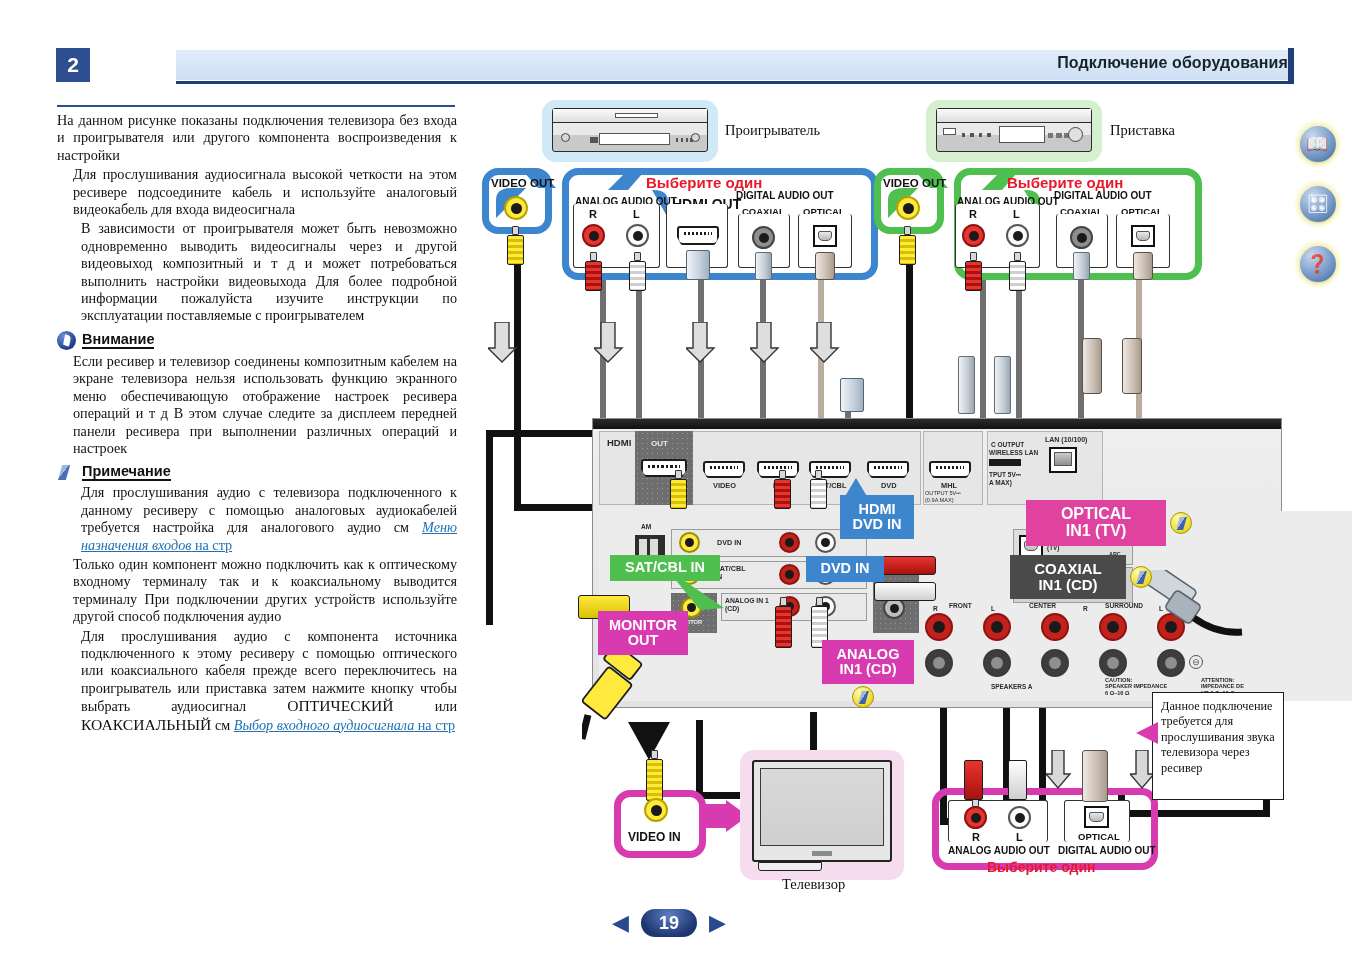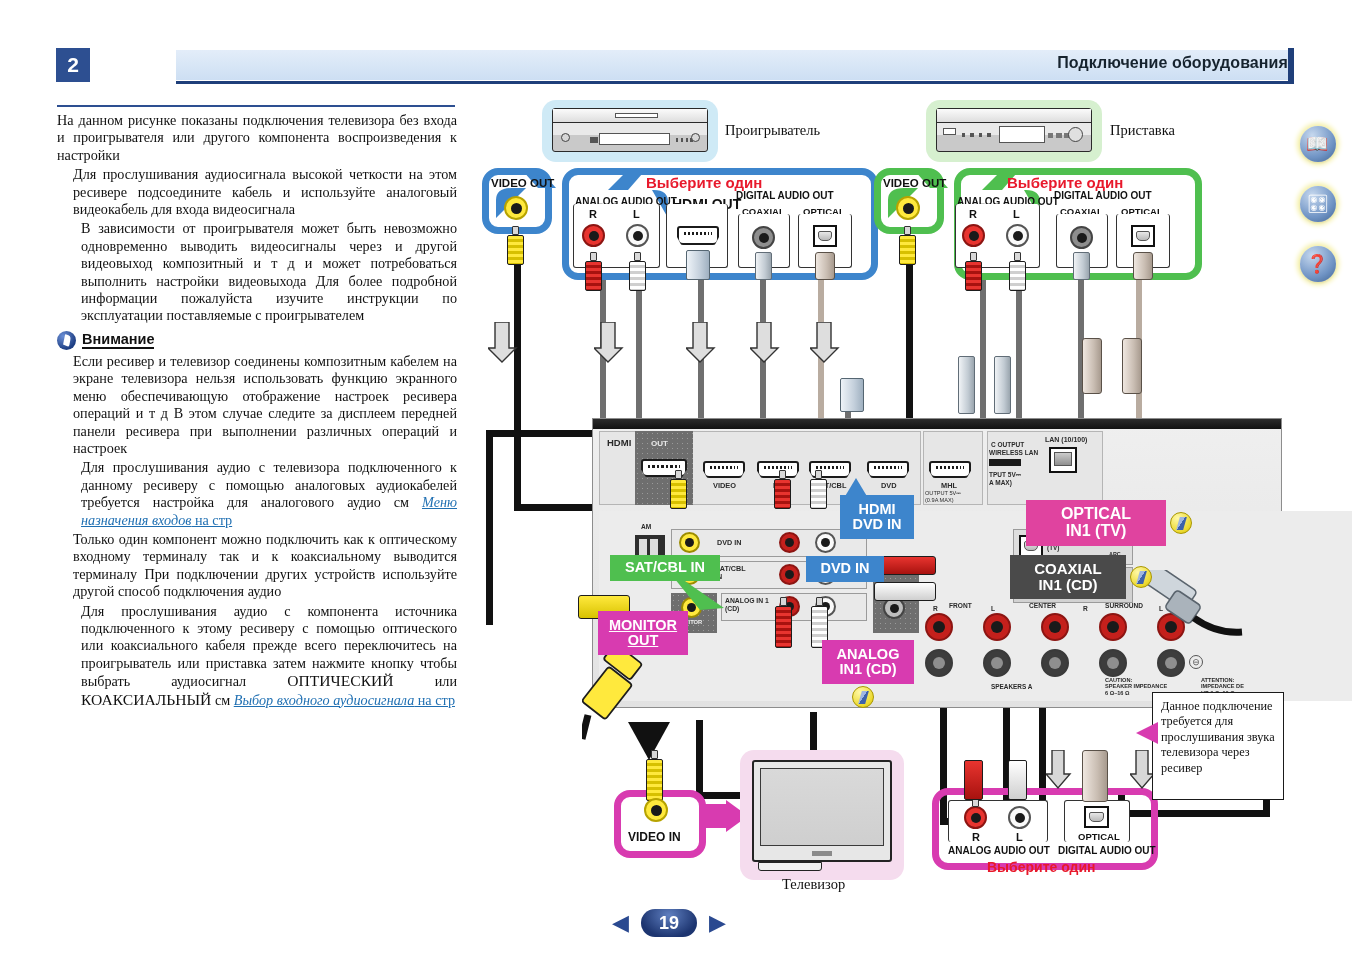--- a/index.html
+++ b/index.html
@@ -303,20 +303,24 @@
   <p class="para">На данном рисунке показаны подключения телевизора  без входа            и проигрывателя            или другого компонента воспроизведения  к настройки</p>
   <p class="para indent">Для прослушивания аудиосигнала высокой четкости на этом ресивере подсоедините кабель          и используйте аналоговый видеокабель для входа видеосигнала</p>
   <p class="para indent2">В зависимости от проигрывателя  может быть невозможно одновременно выводить видеосигналы через            и другой видеовыход  композитный и т д   и может потребоваться выполнить настройки видеовыхода  Для более подробной информации  пожалуйста  изучите инструкции по эксплуатации  поставляемые с проигрывателем</p>
 
   <div class="callout-head">
     <span class="ic-warn"></span>
     <span class="ch-label">Внимание</span>
   </div>
   <p class="para indent">Если ресивер и телевизор соединены композитным кабелем  на экране телевизора нельзя использовать функцию экранного меню              обеспечивающую отображение настроек ресивера  операций и т д  В этом случае  следите за дисплеем передней панели ресивера при выполнении различных операций и настроек</p>
 
+  <div class="callout-head">
+    <span class="ic-note"></span>
+    <span class="ch-label">Примечание</span>
+  </div>
 
   <p class="para indent2">
     <span>Для прослушивания аудио с телевизора  подключенного к данному ресиверу с помощью аналоговых аудиокабелей требуется настройка для аналогового аудио  см </span><a class="xref" href="#"><span>Меню назначения входов</span><span class="nonital"> на стр</span></a>
   </p>
 
   <p class="para indent">Только один компонент можно подключить как к оптическому входному терминалу  так и к коаксиальному выводится терминалу  При подключении других устройств используйте другой способ подключения аудио</p>
 
   <p class="para indent2">
     <span>Для прослушивания аудио с компонента источника подключенного к этому ресиверу с помощью оптического или коаксиального кабеля  прежде всего  переключитесь на          проигрыватель        или            приставка затем нажмите кнопку          чтобы выбрать аудиосигнал </span><span style="font-size:15.6px">ОПТИЧЕСКИЙ</span><span> или </span><span style="font-size:15.6px">КОАКСИАЛЬНЫЙ</span><span>  см </span><a class="xref" href="#"><span>Выбор входного аудиосигнала</span><span class="nonital"> на стр</span></a>
   </p>
@@ -713,21 +717,21 @@
       <path d="M0 20 L12 0 L24 20 Z" fill="#3d85cc"></path>
     </svg>
 
   <div class="tag green" style="left:140px; top:455px; width:110px; height:26px; font-size:14.5px;">SAT/CBL IN</div>
   <svg class="abs" style="left:196px; top:466px;" width="80" height="50">
       <path d="M0 2 L58 42 L34 44 Z" fill="#4fbf4f"></path>
     </svg>
 
   <div class="tag blue" style="left:336px; top:456px; width:78px; height:26px; font-size:14.5px;">DVD IN</div>
 
-  <div class="tag magenta" style="left:128px; top:511px; width:90px; height:44px; font-size:14.5px;text-decoration:underline;">MONITOR
+  <div class="tag magenta" style="left:128px; top:511px; width:90px; height:44px; font-size:14.5px;">MONITOR
 OUT</div>
 
   <div class="tag magenta" style="left:352px; top:540px; width:92px; height:44px; font-size:14.5px;">ANALOG
 IN1 (CD)</div>
   <div class="pen-badge" style="left:382px; top:586px;">
       <i></i>
     </div>
 
   <div class="tag pink" style="left:556px; top:400px; width:140px; height:46px; font-size:16px;">OPTICAL
 IN1 (TV)</div>

